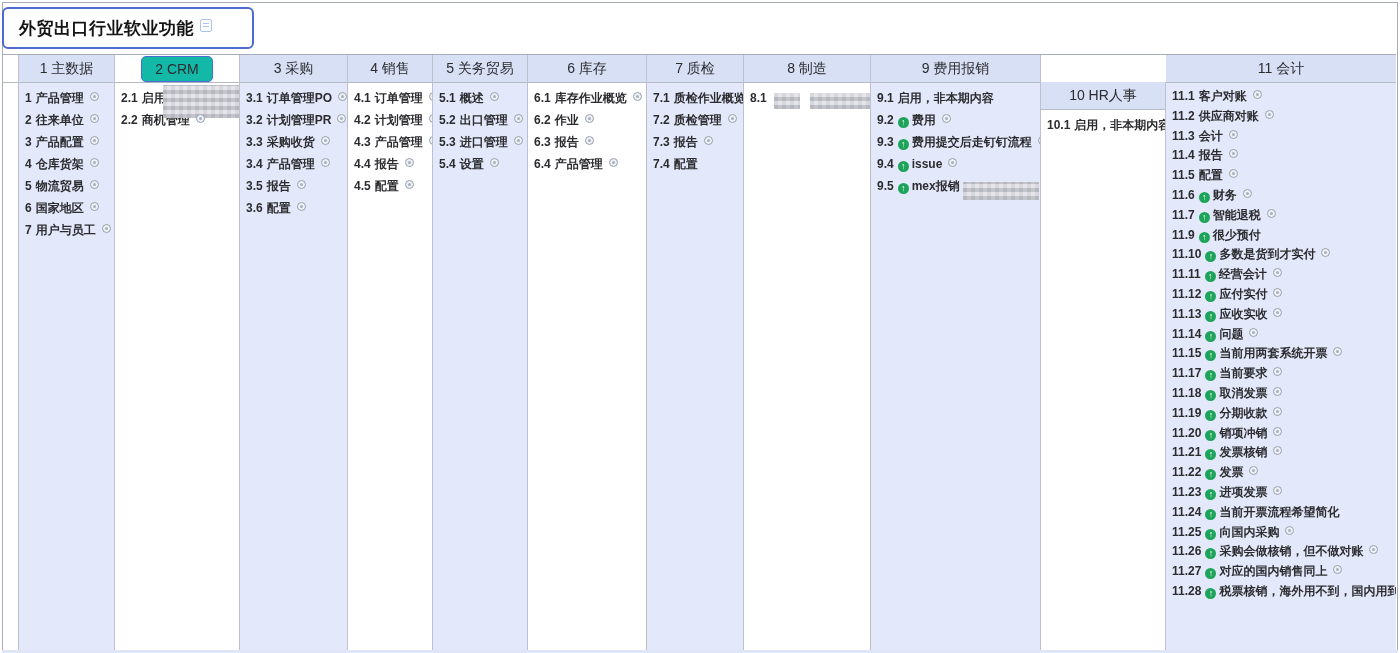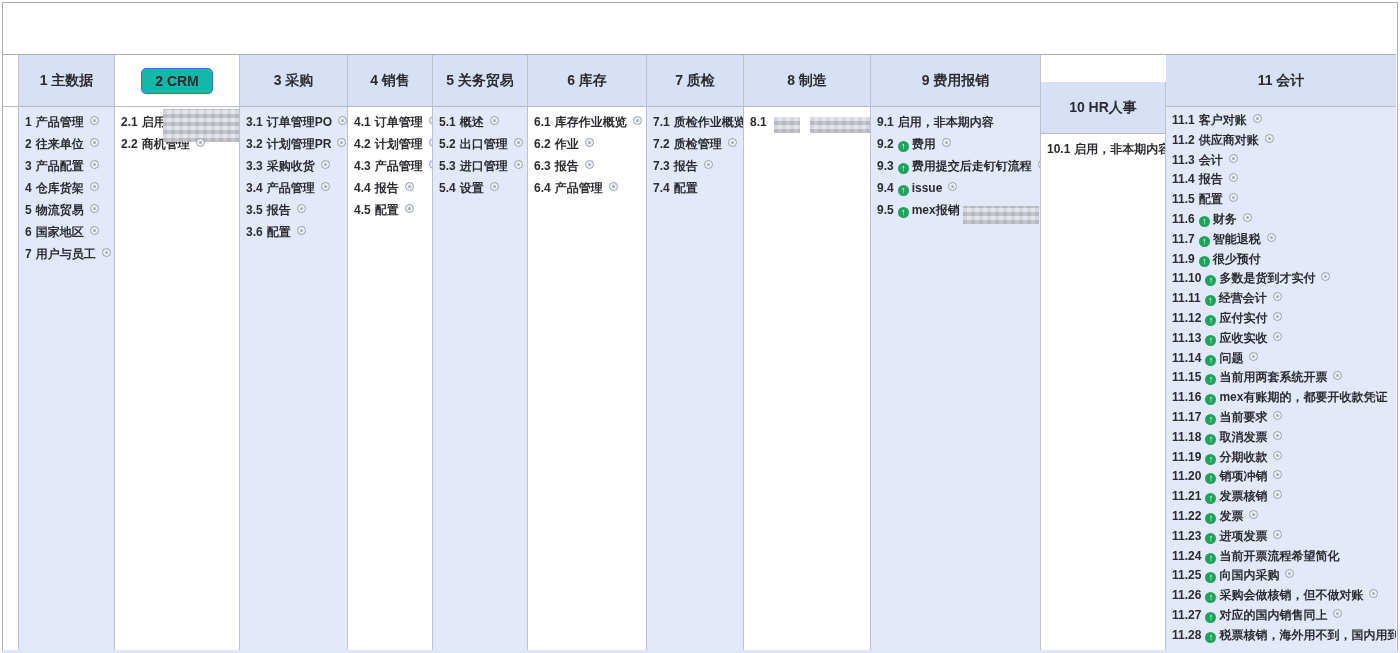--- a/index.html
+++ b/index.html
@@ -16,22 +16,22 @@
   #title-box .title-text{font-size:17px;font-weight:700;color:#141414;letter-spacing:.5px;}
   .notes-icon{display:inline-block;width:10px;height:11px;margin-left:6px;margin-top:-6px;
               border:1px solid #aac4ee;border-radius:2px;position:relative;}
   .notes-icon::before,.notes-icon::after{content:"";position:absolute;left:2px;right:2px;height:1px;background:#aac4ee;}
   .notes-icon::before{top:3px;} .notes-icon::after{top:6px;}
   
   #board{position:absolute;left:3px;top:54px;width:1393px;height:595px;
          border-top:1px solid #a7acb6;display:flex;z-index:1;}
   .col{display:flex;flex-direction:column;border-right:1px solid #bdc1cb;flex-shrink:0;min-width:0;}
   .col:last-child{border-right:none;flex:1;}
-  .head{height:52px;box-sizing:border-box;display:flex;align-items:center;justify-content:center;
-        background:#d8e0f6;border-bottom:1px solid #b6bac4;font-size:14px;font-weight:700;
+  .head{height:28px;box-sizing:border-box;display:flex;align-items:center;justify-content:center;
+        background:#d8e0f6;border-bottom:1px solid #b6bac4;font-size:14px;font-weight:400;
         white-space:nowrap;}
   .spacer .head{background:#fff;}
   .body{flex:1;padding:4px 2px 0 6px;background:#fff;position:relative;overflow:hidden;}
   .col:nth-child(even) .body{background:#e3e9fa;}
   
   .col:nth-child(1){width:15px;}
   .col:nth-child(2){width:95px;}
   .col:nth-child(3){width:124px;}
   .col:nth-child(4){width:107px;}
   .col:nth-child(5){width:84px;}
@@ -65,20 +65,24 @@
   .redact.short{width:26px;height:16px;margin-left:3px;margin-right:7px;transform:translateY(2px);}
   .redact.medium{width:76px;height:18px;margin-left:3px;transform:translateY(4px);}
   .redact.area{position:absolute;left:48px;top:2px;width:78px;height:33px;display:block;}
 </style>
 </head>
 <body>
 
 <div id="stage">
   <div id="frame"></div>
 
+  <div id="title-box">
+    <span class="title-text">外贸出口行业软业功能</span>
+    <span class="notes-icon"></span>
+  </div>
 
   <div id="board">
     <div class="col spacer">
       <div class="head"></div>
       <div class="body"></div>
     </div>
 
   <div class="col">
         <div class="head">1 主数据</div>
         <div class="body">
@@ -181,21 +185,20 @@
           <div class="row"><span class="num">11.5</span><span class="txt">配置</span><span class="cbtn"></span></div>
           <div class="row"><span class="num">11.6</span><span class="gmark">↑</span><span class="txt">财务</span><span class="cbtn"></span></div>
           <div class="row"><span class="num">11.7</span><span class="gmark">↑</span><span class="txt">智能退税</span><span class="cbtn"></span></div>
           <div class="row"><span class="num">11.9</span><span class="gmark">↑</span><span class="txt">很少预付</span></div>
           <div class="row"><span class="num">11.10</span><span class="gmark">↑</span><span class="txt">多数是货到才实付</span><span class="cbtn"></span></div>
           <div class="row"><span class="num">11.11</span><span class="gmark">↑</span><span class="txt">经营会计</span><span class="cbtn"></span></div>
           <div class="row"><span class="num">11.12</span><span class="gmark">↑</span><span class="txt">应付实付</span><span class="cbtn"></span></div>
           <div class="row"><span class="num">11.13</span><span class="gmark">↑</span><span class="txt">应收实收</span><span class="cbtn"></span></div>
           <div class="row"><span class="num">11.14</span><span class="gmark">↑</span><span class="txt">问题</span><span class="cbtn"></span></div>
           <div class="row"><span class="num">11.15</span><span class="gmark">↑</span><span class="txt">当前用两套系统开票</span><span class="cbtn"></span></div>
-          <div class="row"><span class="num">11.16</span><span class="gmark">↑</span><span class="txt">mex有账期的，都要开收款凭证</span></div>
           <div class="row"><span class="num">11.17</span><span class="gmark">↑</span><span class="txt">当前要求</span><span class="cbtn"></span></div>
           <div class="row"><span class="num">11.18</span><span class="gmark">↑</span><span class="txt">取消发票</span><span class="cbtn"></span></div>
           <div class="row"><span class="num">11.19</span><span class="gmark">↑</span><span class="txt">分期收款</span><span class="cbtn"></span></div>
           <div class="row"><span class="num">11.20</span><span class="gmark">↑</span><span class="txt">销项冲销</span><span class="cbtn"></span></div>
           <div class="row"><span class="num">11.21</span><span class="gmark">↑</span><span class="txt">发票核销</span><span class="cbtn"></span></div>
           <div class="row"><span class="num">11.22</span><span class="gmark">↑</span><span class="txt">发票</span><span class="cbtn"></span></div>
           <div class="row"><span class="num">11.23</span><span class="gmark">↑</span><span class="txt">进项发票</span><span class="cbtn"></span></div>
           <div class="row"><span class="num">11.24</span><span class="gmark">↑</span><span class="txt">当前开票流程希望简化</span></div>
           <div class="row"><span class="num">11.25</span><span class="gmark">↑</span><span class="txt">向国内采购</span><span class="cbtn"></span></div>
           <div class="row"><span class="num">11.26</span><span class="gmark">↑</span><span class="txt">采购会做核销，但不做对账</span><span class="cbtn"></span></div>

